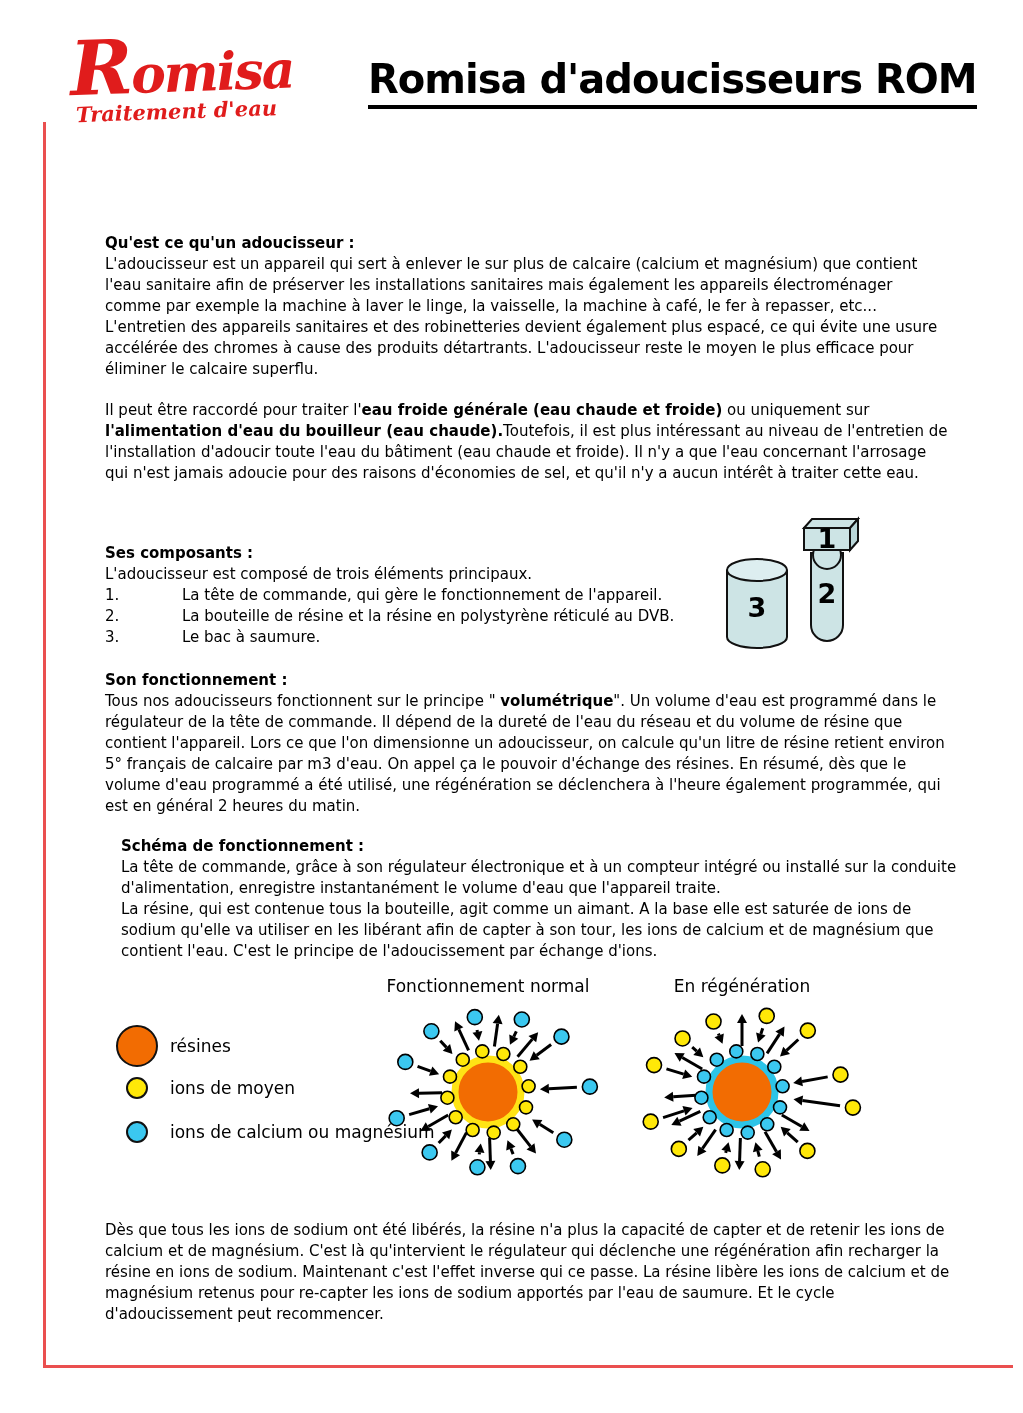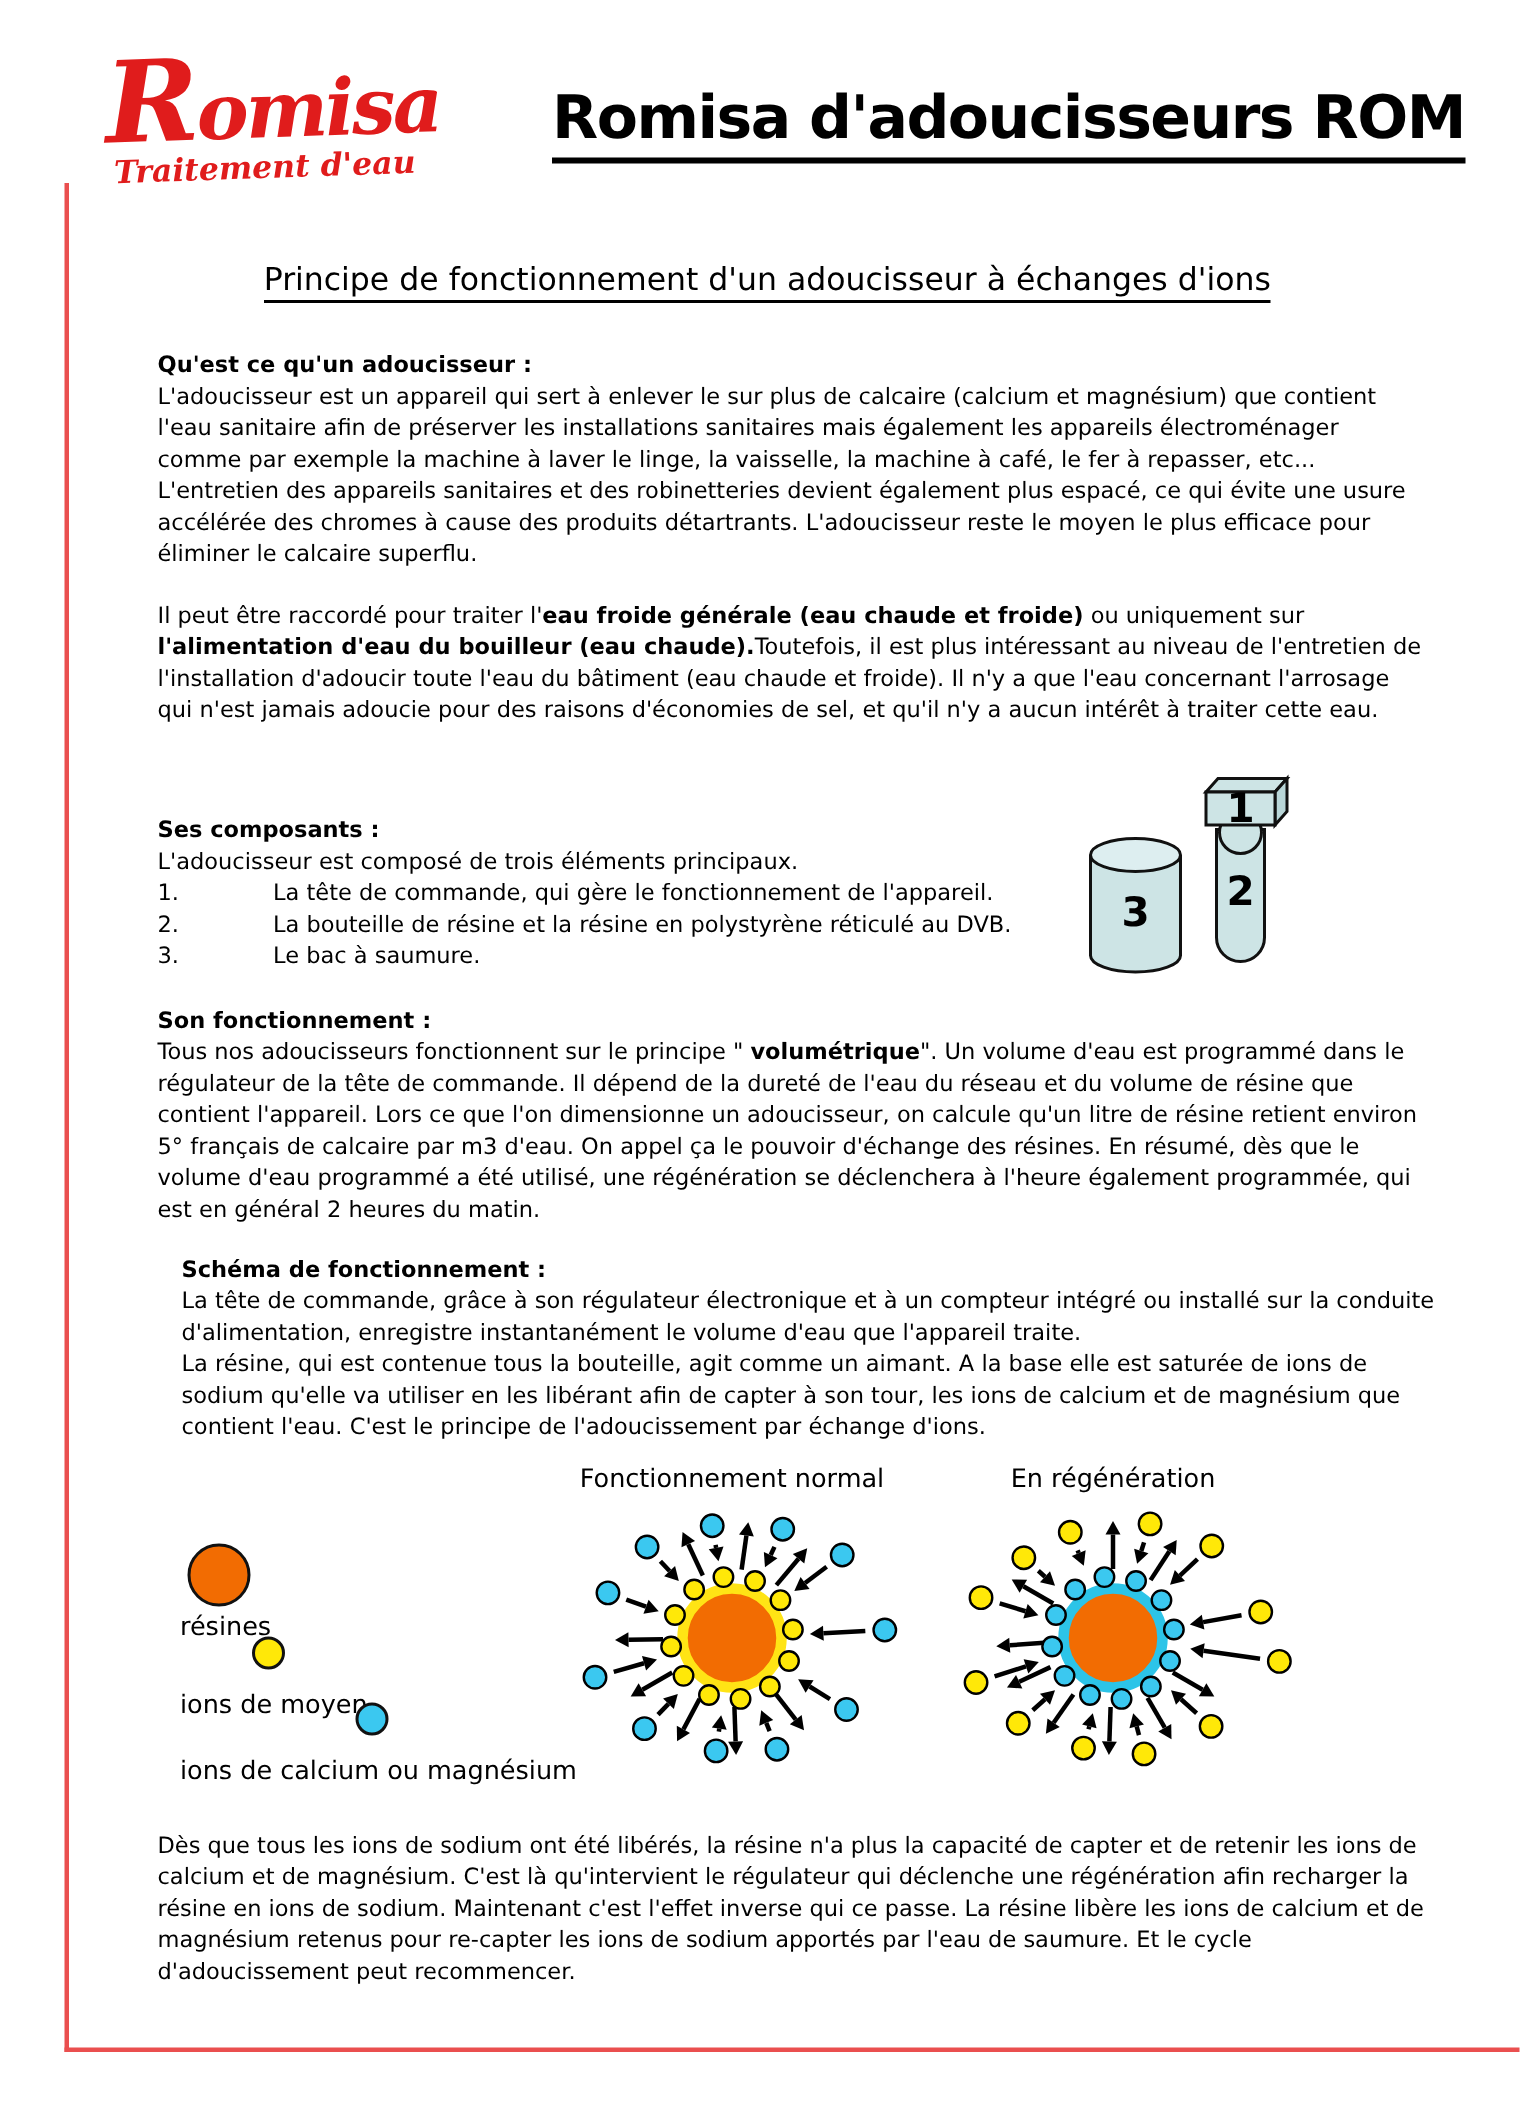--- a/index.html
+++ b/index.html
@@ -41,21 +41,21 @@
                           text-anchor:middle;fill:#000;}
 
   .fig-title{position:absolute;top:976px;width:250px;text-align:center;font-size:17px;}
   .fig-title-left{left:363px;}
   .fig-title-right{left:617px;}
 
   .sun-svg{position:absolute;top:992px;width:250px;height:200px;}
   .sun-left{left:363px;}
   .sun-right{left:617px;}
 
-  .legend-row{position:absolute;display:flex;align-items:center;left:112px;flex-direction:column;}
+  .legend-row{position:absolute;display:flex;align-items:center;left:112px;}
   .legend-icon-box{width:50px;flex:0 0 50px;display:flex;justify-content:center;align-items:center;}
   .legend-dot{display:inline-block;border:2px solid #111;border-radius:50%;box-sizing:border-box;}
   .legend-dot.d40{width:42px;height:42px;}
   .legend-dot.d20{width:22px;height:22px;}
   .legend-label{font-size:17px;margin-left:8px;white-space:nowrap;}
   .lg-1{top:1025px;height:42px;}
   .lg-2{top:1077px;height:22px;}
   .lg-3{top:1121px;height:22px;}
 </style>
 </head>
@@ -68,23 +68,20 @@
 
   <div class="logo">
     <span class="logo-name">Romisa</span>
     <span class="logo-tagline">Traitement d'eau</span>
   </div>
 
   <h1 class="title" style="margin:0;">
     <span>Romisa d'adoucisseurs ROM</span>
   </h1>
 
-  <div class="subtitle">
-    <span>Principe de fonctionnement d'un adoucisseur à échanges d'ions</span>
-  </div>
 
   <section class="sec sec-what">
     <h3>Qu'est ce qu'un adoucisseur :</h3>
     <p>L'adoucisseur est un appareil qui sert à enlever le sur plus de calcaire (calcium et magnésium) que contient l'eau sanitaire afin de préserver les installations sanitaires mais également les appareils électroménager comme par exemple la machine à laver le linge, la vaisselle, la machine à café, le fer à repasser, etc... L'entretien des appareils sanitaires et des robinetteries devient également plus espacé, ce qui évite une usure accélérée des chromes à cause des produits détartrants. L'adoucisseur reste le moyen le plus efficace pour éliminer le calcaire superflu.</p>
   </section>
 
   <section class="sec sec-where">
     <p><span>Il peut être raccordé pour traiter l'</span><b>eau froide générale (eau chaude et froide)</b><span> ou uniquement sur </span><b>l'alimentation d'eau du bouilleur (eau chaude).</b><span>Toutefois, il est plus intéressant au niveau de l'entretien de l'installation d'adoucir toute l'eau du bâtiment (eau chaude et froide). Il n'y a que l'eau concernant l'arrosage qui n'est jamais adoucie pour des raisons d'économies de sel, et qu'il n'y a aucun intérêt à traiter cette eau.</span></p>
   </section>
 

